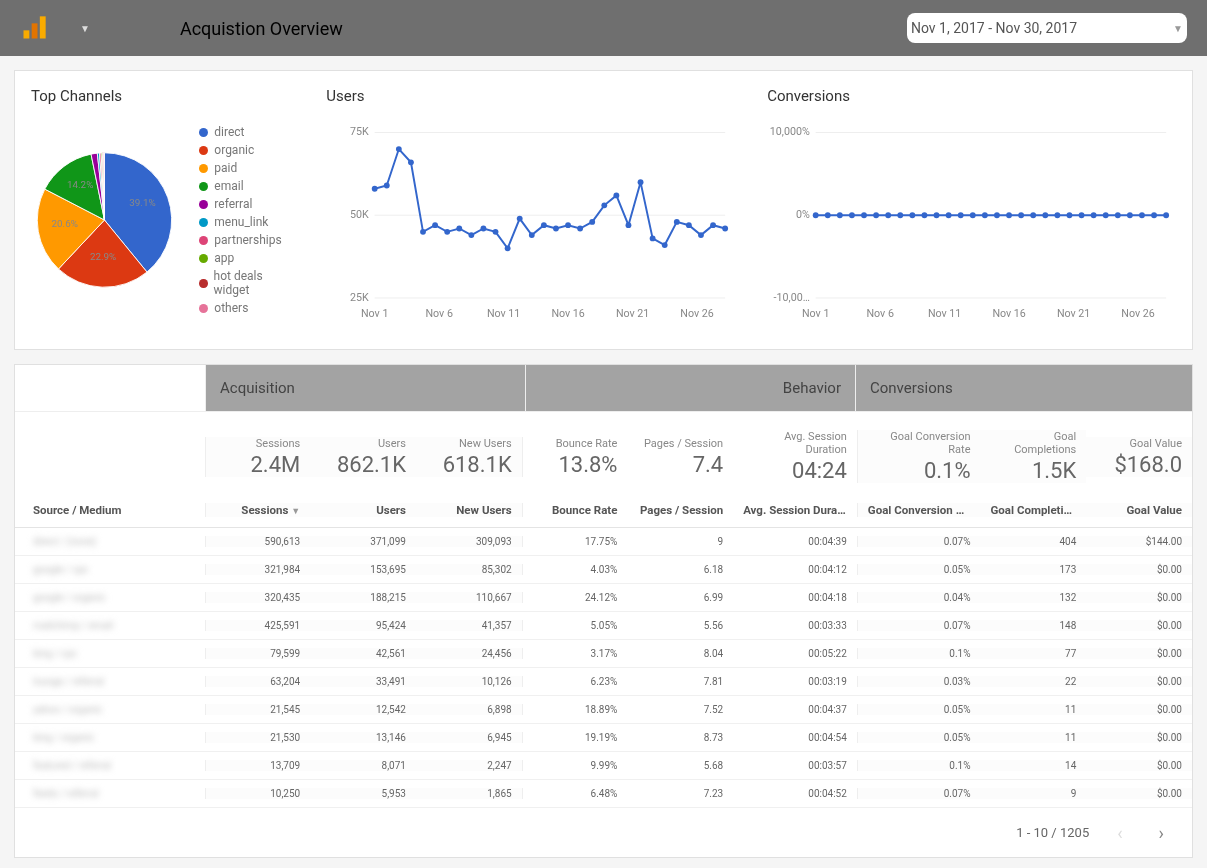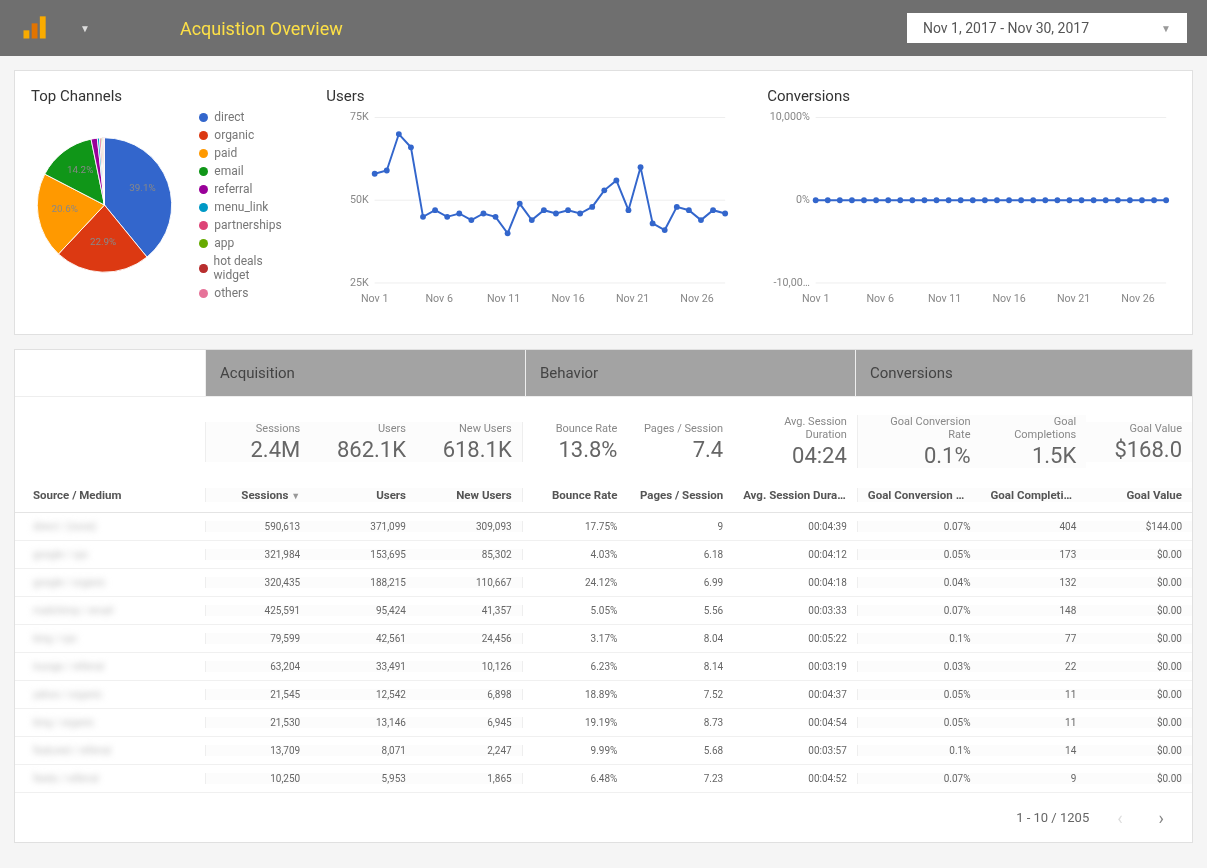--- a/index.html
+++ b/index.html
@@ -2,45 +2,45 @@
 <html><head>
 <meta charset="utf-8">
 <style>
 * { box-sizing: border-box; margin: 0; padding: 0; }
 body { font-family: Roboto, Arial, sans-serif; background: #f5f5f5; font-size: 13px; color: #555; }
 .header { background: #6f6f6f; display: flex; align-items: center; height: 56px; padding: 0 20px; }
 .logo { width: 28px; height: 28px; margin-right: 12px; }
 .site-selector { display: flex; align-items: center; gap: 8px; padding-right: 30px; position: relative; }
 .site-selector .texts { display: flex; flex-direction: column; font-size: 14px; color: #fff; line-height: 1.25; }
 .site-selector .caret, .date-box .caret { color: #ddd; font-size: 10px; margin-left: 20px; }
-.title { color: #fde047; font-size: 18px; margin-left: 60px; flex: 1; font-weight: 400; }
-.date-box { background: #fff; padding: 7px 16px; display: flex; align-items: center; border-radius: 0; min-width: 280px; }
+.title { color: #000000; font-size: 18px; margin-left: 60px; flex: 1; font-weight: 400; }
+.date-box { background: #fff; padding: 7px 4px; display: flex; align-items: center; border-radius: 8px; min-width: 280px; }
 .date-box span.val { color: #555; font-size: 14px; flex:1; }
 .date-box .caret { color: #999; }
 
 .container { padding: 14px; }
 .card { background: #fff; border: 1px solid #e0e0e0; }
 .top-row { display: flex; gap: 0; border: 1px solid #e0e0e0; background:#fff; margin-bottom: 14px; }
 .top-row .panel { flex: 1; padding: 16px; }
-.panel h3 { font-weight: 400; font-size: 15px; color: #333; }
+.panel h3 { font-weight: 400; font-size: 15px; color: #333; margin-bottom: 15px; }
 
 .pie-wrap { display: flex; align-items: center; gap: 16px; }
 .legend { display: flex; flex-direction: column; gap: 4px; font-size: 12px; color: #777; }
 .legend .item { display: flex; align-items: center; gap: 6px; }
 .legend .dot { width: 9px; height: 9px; border-radius: 50%; }
 
 svg text { font-size: 11px; fill: #888; }
 svg .grid { stroke: #eee; stroke-width:1; }
 
 .table-card { padding: 0; }
 .group-headers { display: flex; border-bottom: 1px solid #eee; }
 .group-headers .spacer { width: 190px; }
 .group-headers .grp { padding: 14px; font-size: 15px; color: #444; font-weight: 400; border-left: 1px solid #eee; background:#a3a3a3; }
 .grp.acq { width: 320px; }
-.grp.beh { width: 330px; }
+.grp.beh { width: 330px; text-align: right; }
 .grp.conv { flex:1; }
 
 .big-row, .hdr-row, .data-row { display: flex; align-items: center; }
 .big-row .cell, .hdr-row .cell, .data-row .cell { text-align: right; padding: 0 10px; }
 .cell.src { width: 190px; text-align: left; padding-left: 18px; }
 .cell.c { width: 106px; }
 .cell.cw { width: 124px; }
 
 .big-row { padding: 18px 0 12px; }
 .big-row .label { font-size: 11px; color: #888; display:block; margin-bottom:2px; }
@@ -337,21 +337,21 @@
           <div class="cell cw sep bg-lt">0.1%</div>
           <div class="cell c bg-lt">77</div>
           <div class="cell c bg-lt">$0.00</div>
         </div>
         <div class="data-row">
           <div class="cell src"><span>lounge / referral</span></div>
           <div class="cell c bg-lt sep">63,204</div>
           <div class="cell c bg-lt">33,491</div>
           <div class="cell c bg-lt">10,126</div>
           <div class="cell c sep">6.23%</div>
-          <div class="cell c">8.14</div>
+          <div class="cell c">7.81</div>
           <div class="cell cw">00:03:19</div>
           <div class="cell cw sep bg-lt">0.03%</div>
           <div class="cell c bg-lt">22</div>
           <div class="cell c bg-lt">$0.00</div>
         </div>
         <div class="data-row">
           <div class="cell src"><span>yahoo / organic</span></div>
           <div class="cell c bg-lt sep">21,545</div>
           <div class="cell c bg-lt">12,542</div>
           <div class="cell c bg-lt">6,898</div>

